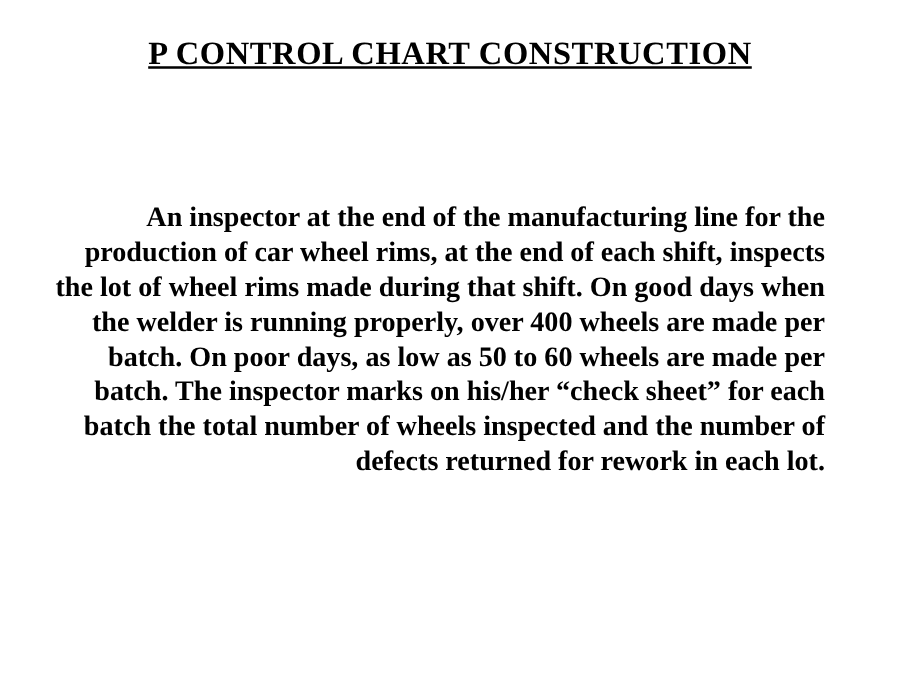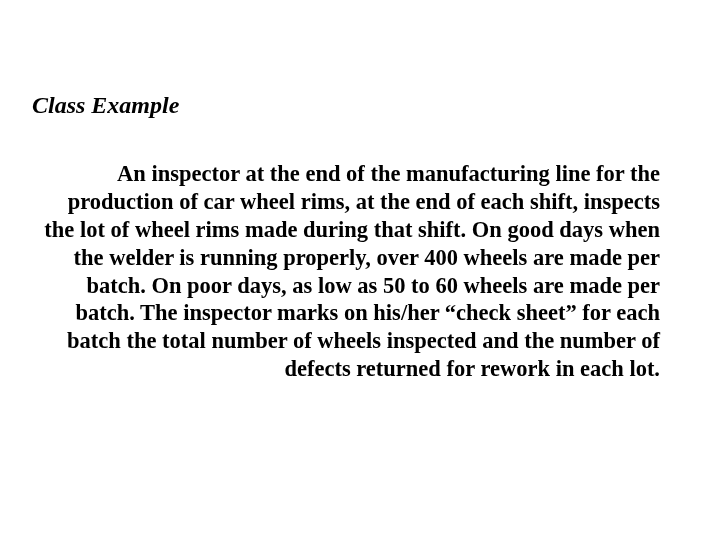--- a/index.html
+++ b/index.html
@@ -44,17 +44,17 @@
     font-size: 22.5px;
     font-weight: bold;
     line-height: 1.24;
     text-align: right;
   }
 </style>
 </head>
 <body>
 
 <div class="slide">
+  <div class="title">P CONTROL CHART CONSTRUCTION</div>
 
-  <div class="subtitle">Class Example</div>
 
   <div class="body">An inspector at the end of the manufacturing line for the production of car wheel rims, at the end of each shift, inspects the lot of wheel rims made during that shift.  On good days when the welder is running properly, over 400 wheels are made per batch.  On poor days, as low as 50 to 60 wheels are made per batch.  The inspector marks on his/her “check sheet” for each batch the total number of wheels inspected and the number of defects returned for rework in each lot.</div>
 </div>
 
 </body></html>

